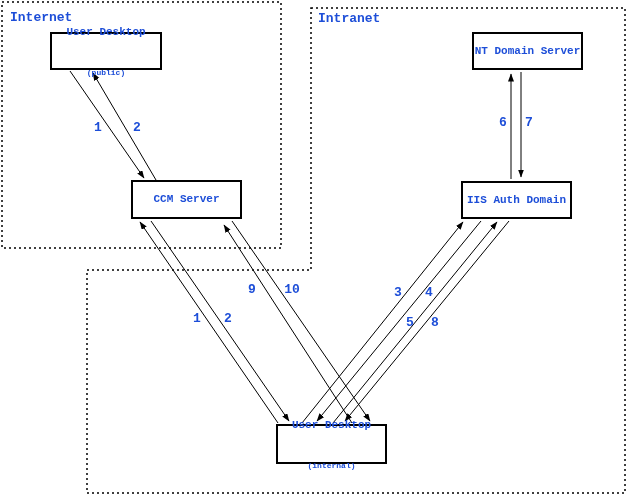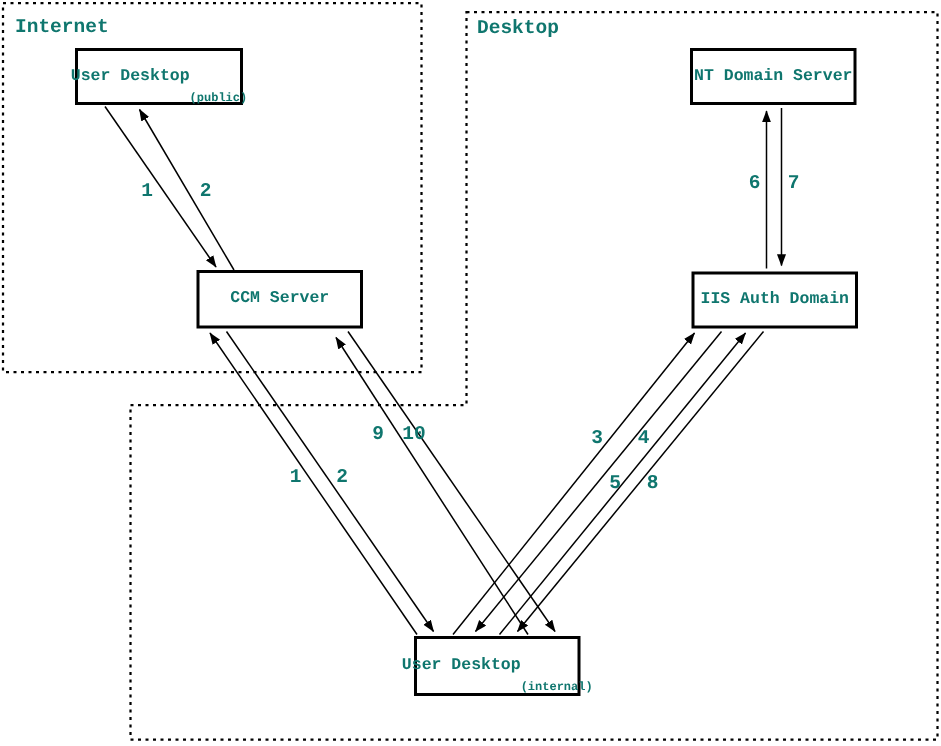--- a/index.html
+++ b/index.html
@@ -1,36 +1,36 @@
 <!DOCTYPE html>
 <html><head>
 <meta charset="utf-8">
 <style>
   html,body{margin:0;padding:0;background:#fff;}
   .canvas{
     position:relative;
     width:627px;height:497px;
     background:#fff;
     font-family:"Liberation Mono","DejaVu Sans Mono",monospace;
-    color:#0f766e;
+    color:#1d4ed8;
     overflow:hidden;
   }
   .lines-layer{position:absolute;left:0;top:0;width:627px;height:497px;}
   .zone-label{
     position:absolute;
     font-size:13px;font-weight:bold;
     letter-spacing:0px;
     white-space:nowrap;
   }
   .node{
     position:absolute;
     background:#fff;
     border:2px solid #000;
     box-sizing:border-box;
-    display:flex;
+    display:flex;flex-direction:column;
     align-items:center;justify-content:center;
     text-align:center;
   }
   .node-title{font-size:11px;font-weight:bold;white-space:nowrap;line-height:13px;}
   .node-sub{font-size:8px;font-weight:bold;white-space:nowrap;line-height:9px;margin-top:29px;}
   .edge-label{
     position:absolute;
     transform:translate(-50%,-50%);
     font-size:13px;font-weight:bold;
     white-space:nowrap;
@@ -65,52 +65,52 @@
     <line x1="481" y1="221" x2="317" y2="421" stroke="#000" stroke-width="1" marker-end="url(#arw)"></line>
 
     <line x1="333" y1="423" x2="497" y2="222" stroke="#000" stroke-width="1" marker-end="url(#arw)"></line>
     <line x1="509" y1="221" x2="345" y2="421" stroke="#000" stroke-width="1" marker-end="url(#arw)"></line>
 
     <line x1="511" y1="179" x2="511" y2="74" stroke="#000" stroke-width="1" marker-end="url(#arw)"></line>
     <line x1="521" y1="72" x2="521" y2="177" stroke="#000" stroke-width="1" marker-end="url(#arw)"></line>
   </svg>
 
   <div class="zone-label" style="left:10px;top:10px">Internet</div>
-  <div class="zone-label" style="left:318px;top:11px">Desktop</div>
+  <div class="zone-label" style="left:318px;top:11px">Intranet</div>
 
   <div class="node" style="left:50px;top:32px;width:112px;height:38px">
     <div class="node-title">User Desktop</div>
     <div class="node-sub">(public)</div>
   </div>
 
   <div class="node" style="left:131px;top:180px;width:111px;height:39px">
     <div class="node-title">CCM Server</div>
   </div>
 
-  <div class="node" style="left:460px;top:32px;width:111px;height:38px">
+  <div class="node" style="left:472px;top:32px;width:111px;height:38px">
     <div class="node-title">NT Domain Server</div>
   </div>
 
   <div class="node" style="left:461px;top:181px;width:111px;height:38px">
     <div class="node-title">IIS Auth Domain</div>
   </div>
 
   <div class="node" style="left:276px;top:424px;width:111px;height:40px">
     <div class="node-title">User Desktop</div>
     <div class="node-sub">(internal)</div>
   </div>
 
   <div class="edge-label" style="left:98px;top:127px">1</div>
   <div class="edge-label" style="left:137px;top:127px">2</div>
 
   <div class="edge-label" style="left:197px;top:318px">1</div>
   <div class="edge-label" style="left:228px;top:318px">2</div>
 
   <div class="edge-label" style="left:252px;top:289px">9</div>
-  <div class="edge-label" style="left:276px;top:289px">10</div>
+  <div class="edge-label" style="left:292px;top:289px">10</div>
 
   <div class="edge-label" style="left:398px;top:292px">3</div>
   <div class="edge-label" style="left:429px;top:292px">4</div>
 
   <div class="edge-label" style="left:410px;top:322px">5</div>
   <div class="edge-label" style="left:435px;top:322px">8</div>
 
   <div class="edge-label" style="left:503px;top:122px">6</div>
   <div class="edge-label" style="left:529px;top:122px">7</div>
 

